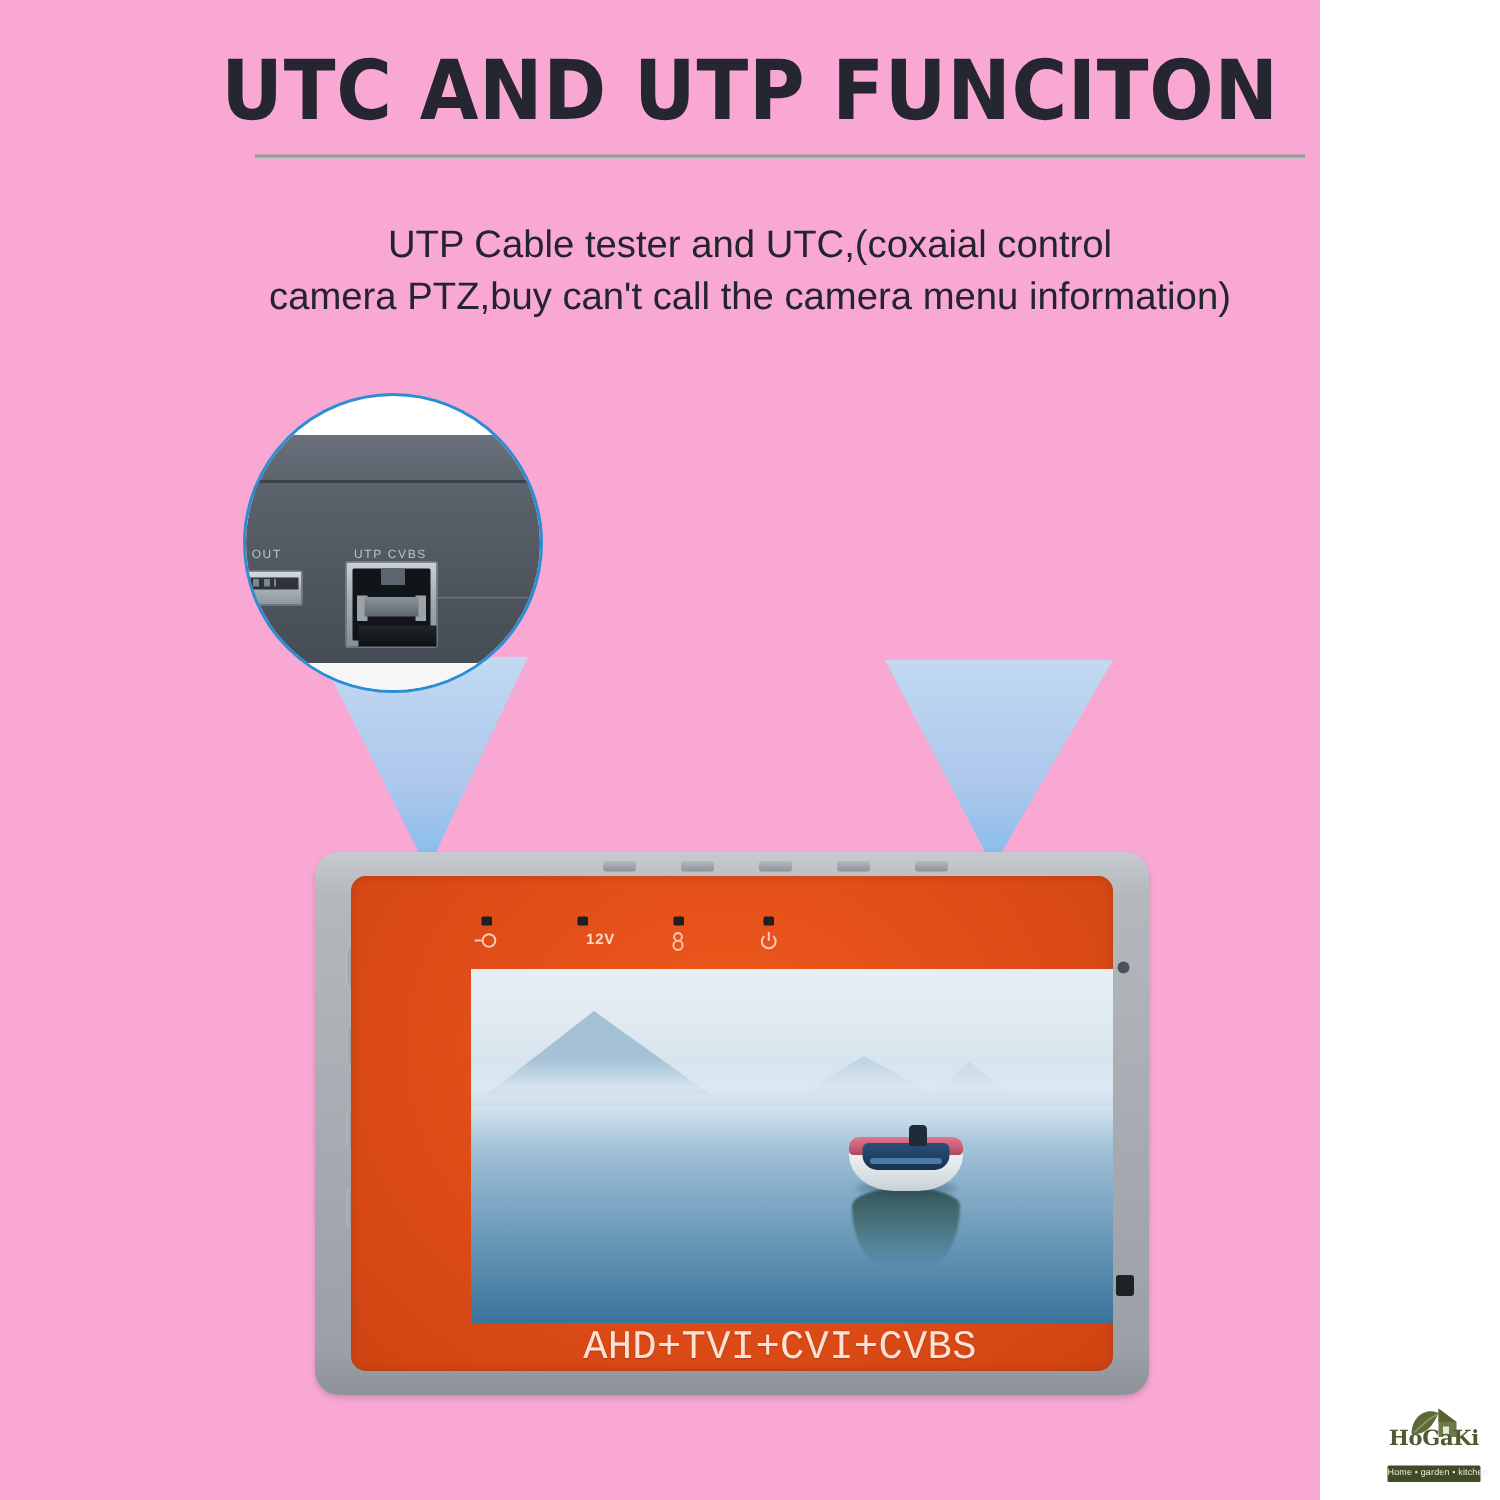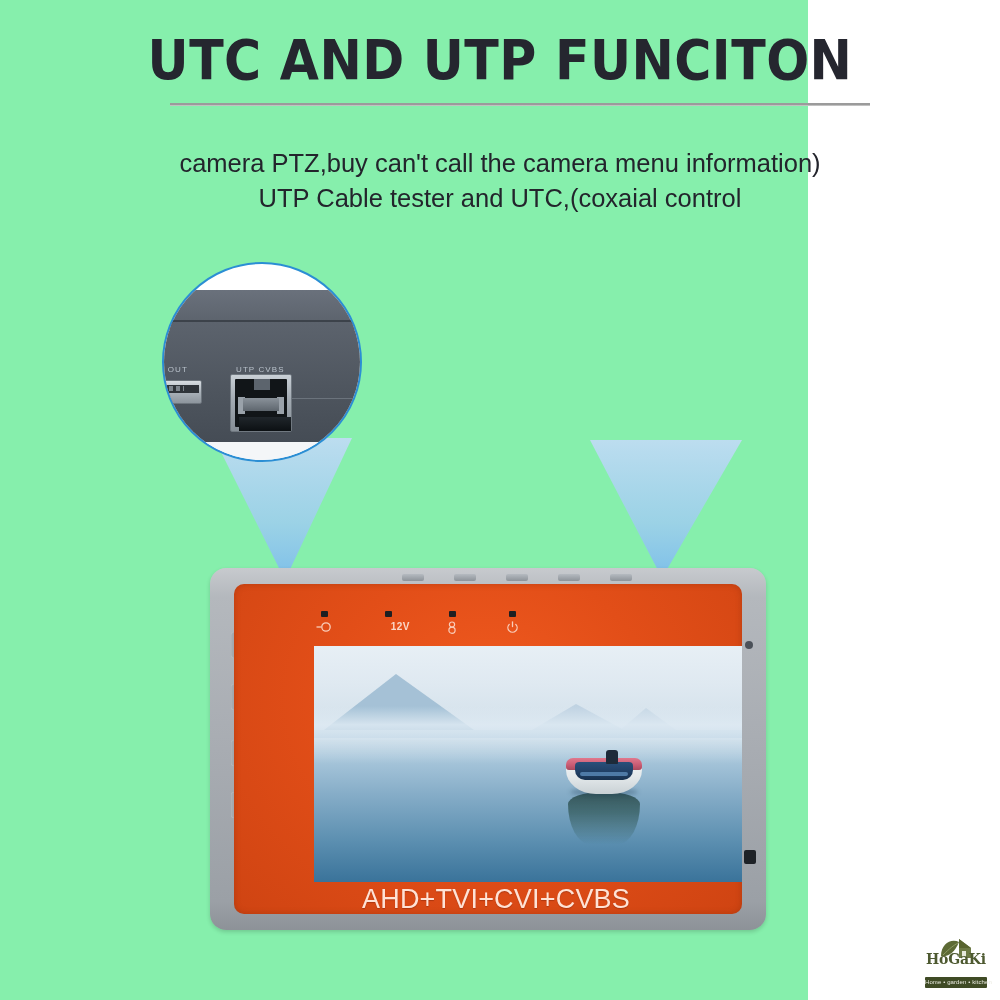--- a/index.html
+++ b/index.html
@@ -7,23 +7,23 @@
   html, body {
     width: 1000px;
     height: 1000px;
     background: #ffffff;
     font-family: "Liberation Sans", sans-serif;
     overflow: hidden;
   }
 
   #page {
     position: relative;
-    width: 808px;
+    width: 880px;
     height: 1000px;
-    background: #86efac;
+    background: #f9a8d4;
   }
 
   
   #header {
     position: absolute;
     left: 0; top: 0;
     width: 1000px;
     height: 240px;
   }
 
@@ -467,24 +467,24 @@
     opacity: 0.92;
   }
 
   #led-1 { left: 68px;  top: 27px; }
   #led-2 { left: 132px; top: 27px; }
   #led-3 { left: 196px; top: 27px; }
   #led-4 { left: 256px; top: 27px; }
 
   #device-caption {
     position: absolute;
-    left: 8px; top: 300px;
+    left: 32px; top: 300px;
     width: 508px;
     text-align: center;
-    font-family: Liberation Sans, sans-serif;
+    font-family: Liberation Mono, monospace;
     font-size: 27px;
     color: #ffe2d5;
     letter-spacing: 0.2px;
     text-shadow: 0 1px 1px rgba(120,35,10,0.45);
   }
 
   
   .side-btn-left {
     position: absolute;
     left: 21px;
@@ -570,22 +570,22 @@
 </style>
 </head>
 <body>
 
 <div id="page">
 
   <div id="header">
     <div id="page-title">UTC AND UTP FUNCITON</div>
     <div id="title-divider"></div>
     <div id="subtitle">
+      <span class="ln">UTP Cable tester and UTC,(coxaial control</span>
       <span class="ln">camera PTZ,buy can't call the camera menu information)</span>
-      <span class="ln">UTP Cable tester and UTC,(coxaial control</span>
     </div>
   </div>
 
   <div class="pointer" style="left:0;top:0;">
     <svg width="1000" height="1000" viewBox="0 0 1000 1000">
       <defs>
         <linearGradient id="ptrGradL" x1="0" y1="0" x2="0" y2="1">
           <stop offset="0%" stop-color="#bfdcf3" stop-opacity="0.95"></stop>
           <stop offset="60%" stop-color="#9fcdf0" stop-opacity="0.85"></stop>
           <stop offset="100%" stop-color="#7cbcec" stop-opacity="0.95"></stop>

